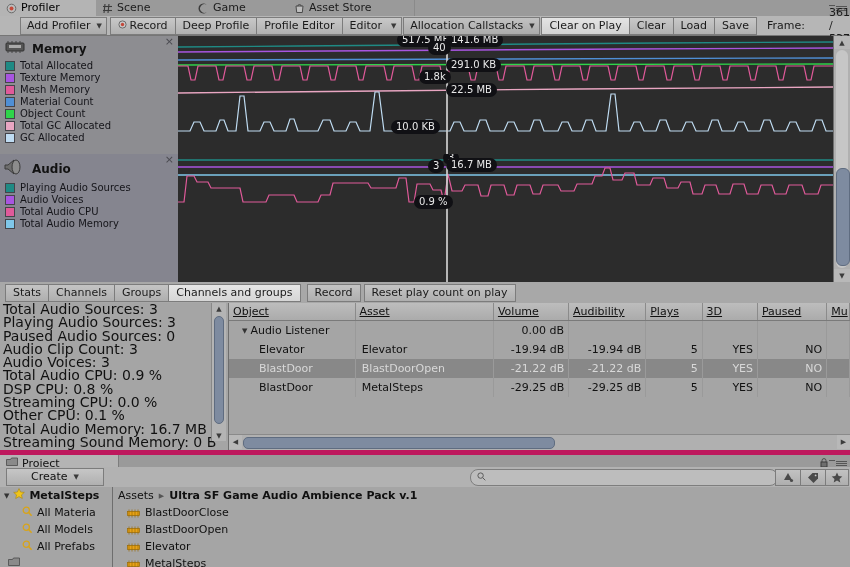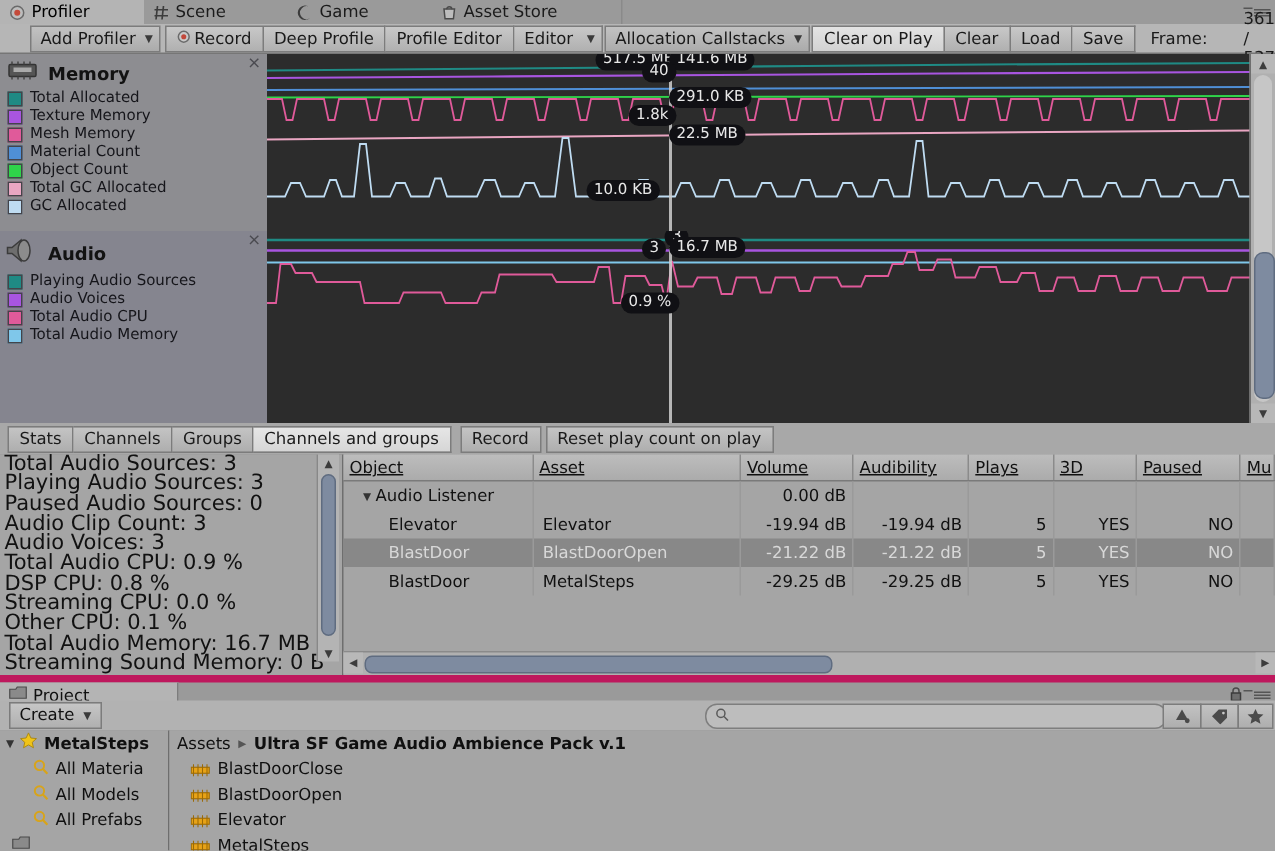--- a/index.html
+++ b/index.html
@@ -105,21 +105,21 @@
   .hscroll .th2{position:absolute;top:2px;height:10px;background:#7e8ba0;border:1px solid #5f6c80;border-radius:5px;}
 
   
   .projtabs{position:absolute;left:0;top:450px;width:850px;height:17px;
     background:#9a9a9a;border-top:5px solid #be185d;border-bottom:1px solid #6e6e6e;}
   .ptab{position:absolute;left:0;top:0;height:17px;line-height:17px;padding:0 16px 0 6px;
     background:#b4b4b4;border-right:1px solid #7d7d7d;font-size:11px;display:flex;align-items:center;gap:4px;}
   .lockico{position:absolute;right:22px;top:3px;width:8px;height:10px;}
   .projtool{position:absolute;left:0;top:467px;width:850px;height:20px;
     background:#b2b2b2;border-bottom:1px solid #7a7a7a;display:flex;align-items:center;}
-  .createbtn{height:16px;line-height:16px;padding:0 6px;margin-left:6px;font-size:11px;
+  .createbtn{height:16px;line-height:16px;padding:0 24px;margin-left:6px;font-size:11px;
     background:linear-gradient(#c6c6c6,#b0b0b0);border:1px solid #7c7c7c;display:flex;align-items:center;gap:6px;}
   .searchwrap{position:absolute;left:470px;top:2px;width:300px;height:15px;
     background:#bdbdbd;border:1px solid #7e7e7e;border-radius:8px;display:flex;align-items:center;padding-left:6px;}
   .pibtn{position:absolute;top:2px;width:24px;height:15px;background:linear-gradient(#c2c2c2,#aeaeae);
     border:1px solid #7c7c7c;display:flex;align-items:center;justify-content:center;}
   .projbody{position:absolute;left:0;top:487px;width:850px;height:80px;background:#a5a5a5;}
   .projleft{position:absolute;left:0;top:0;width:112px;height:80px;background:#a5a5a5;border-right:1px solid #6e6e6e;}
   .prow{display:flex;align-items:center;gap:4px;height:17px;font-size:11px;padding-left:4px;}
   .prow.fav{font-weight:bold;}
   .prow.ind{padding-left:22px;}

